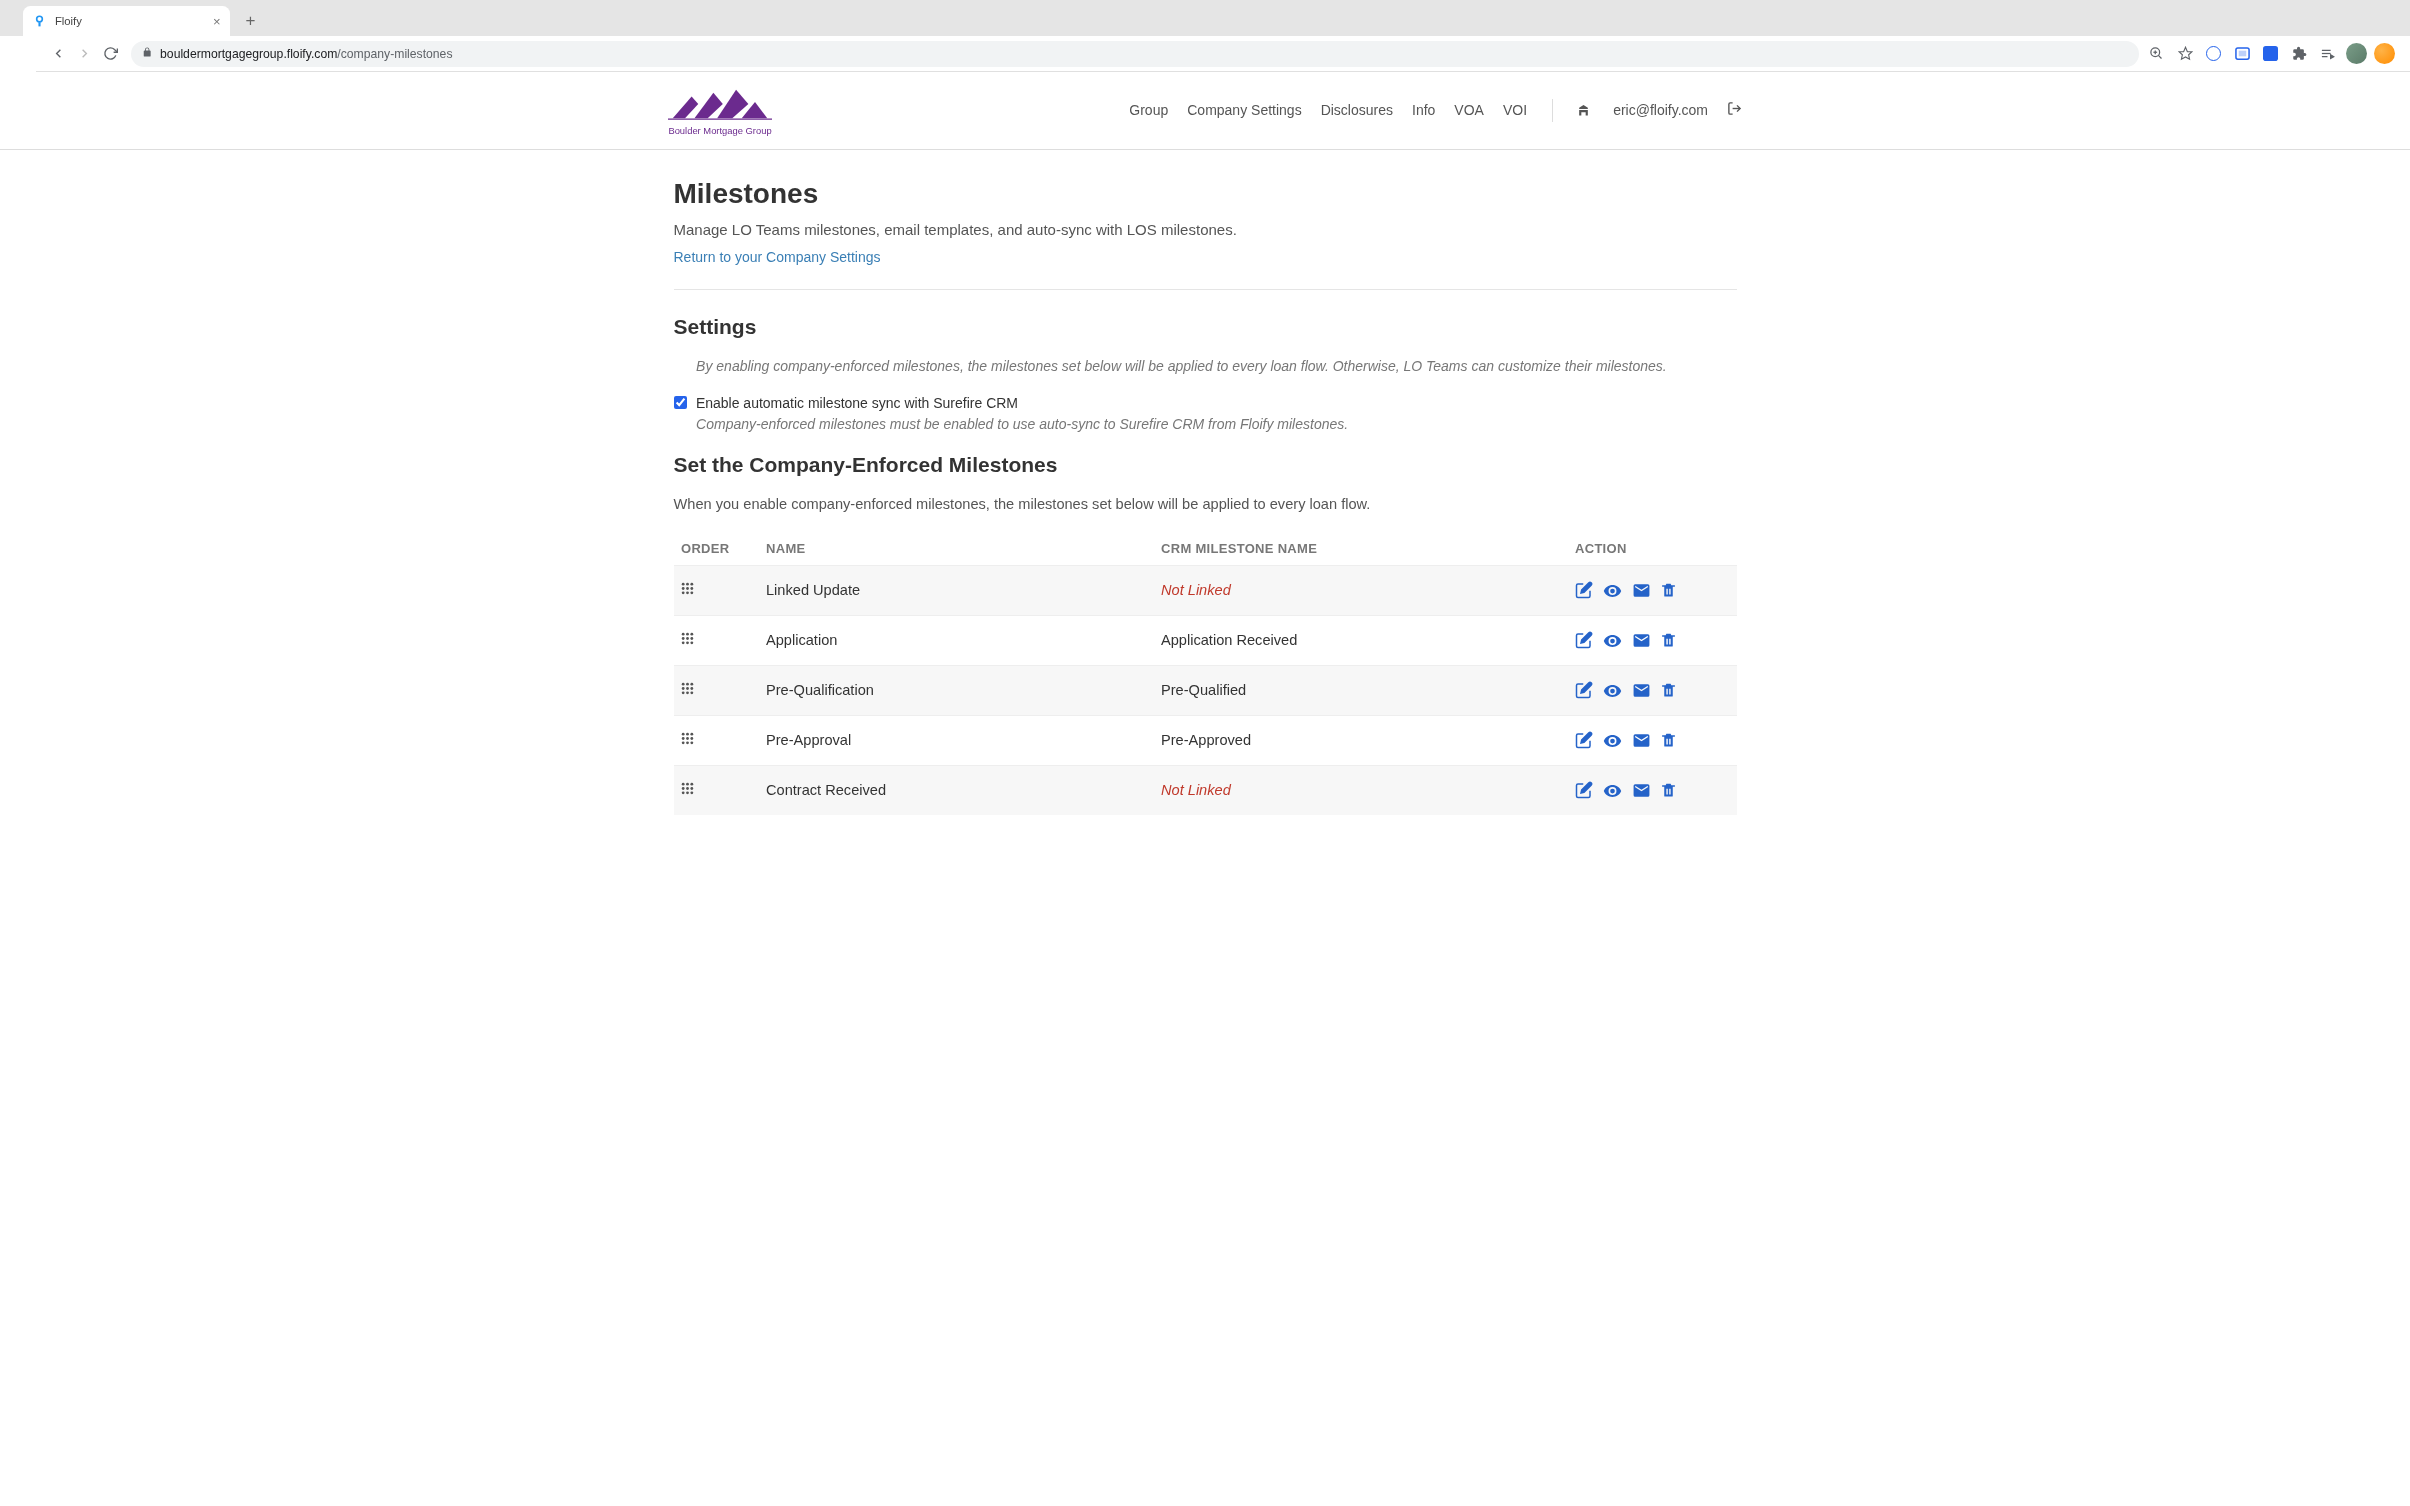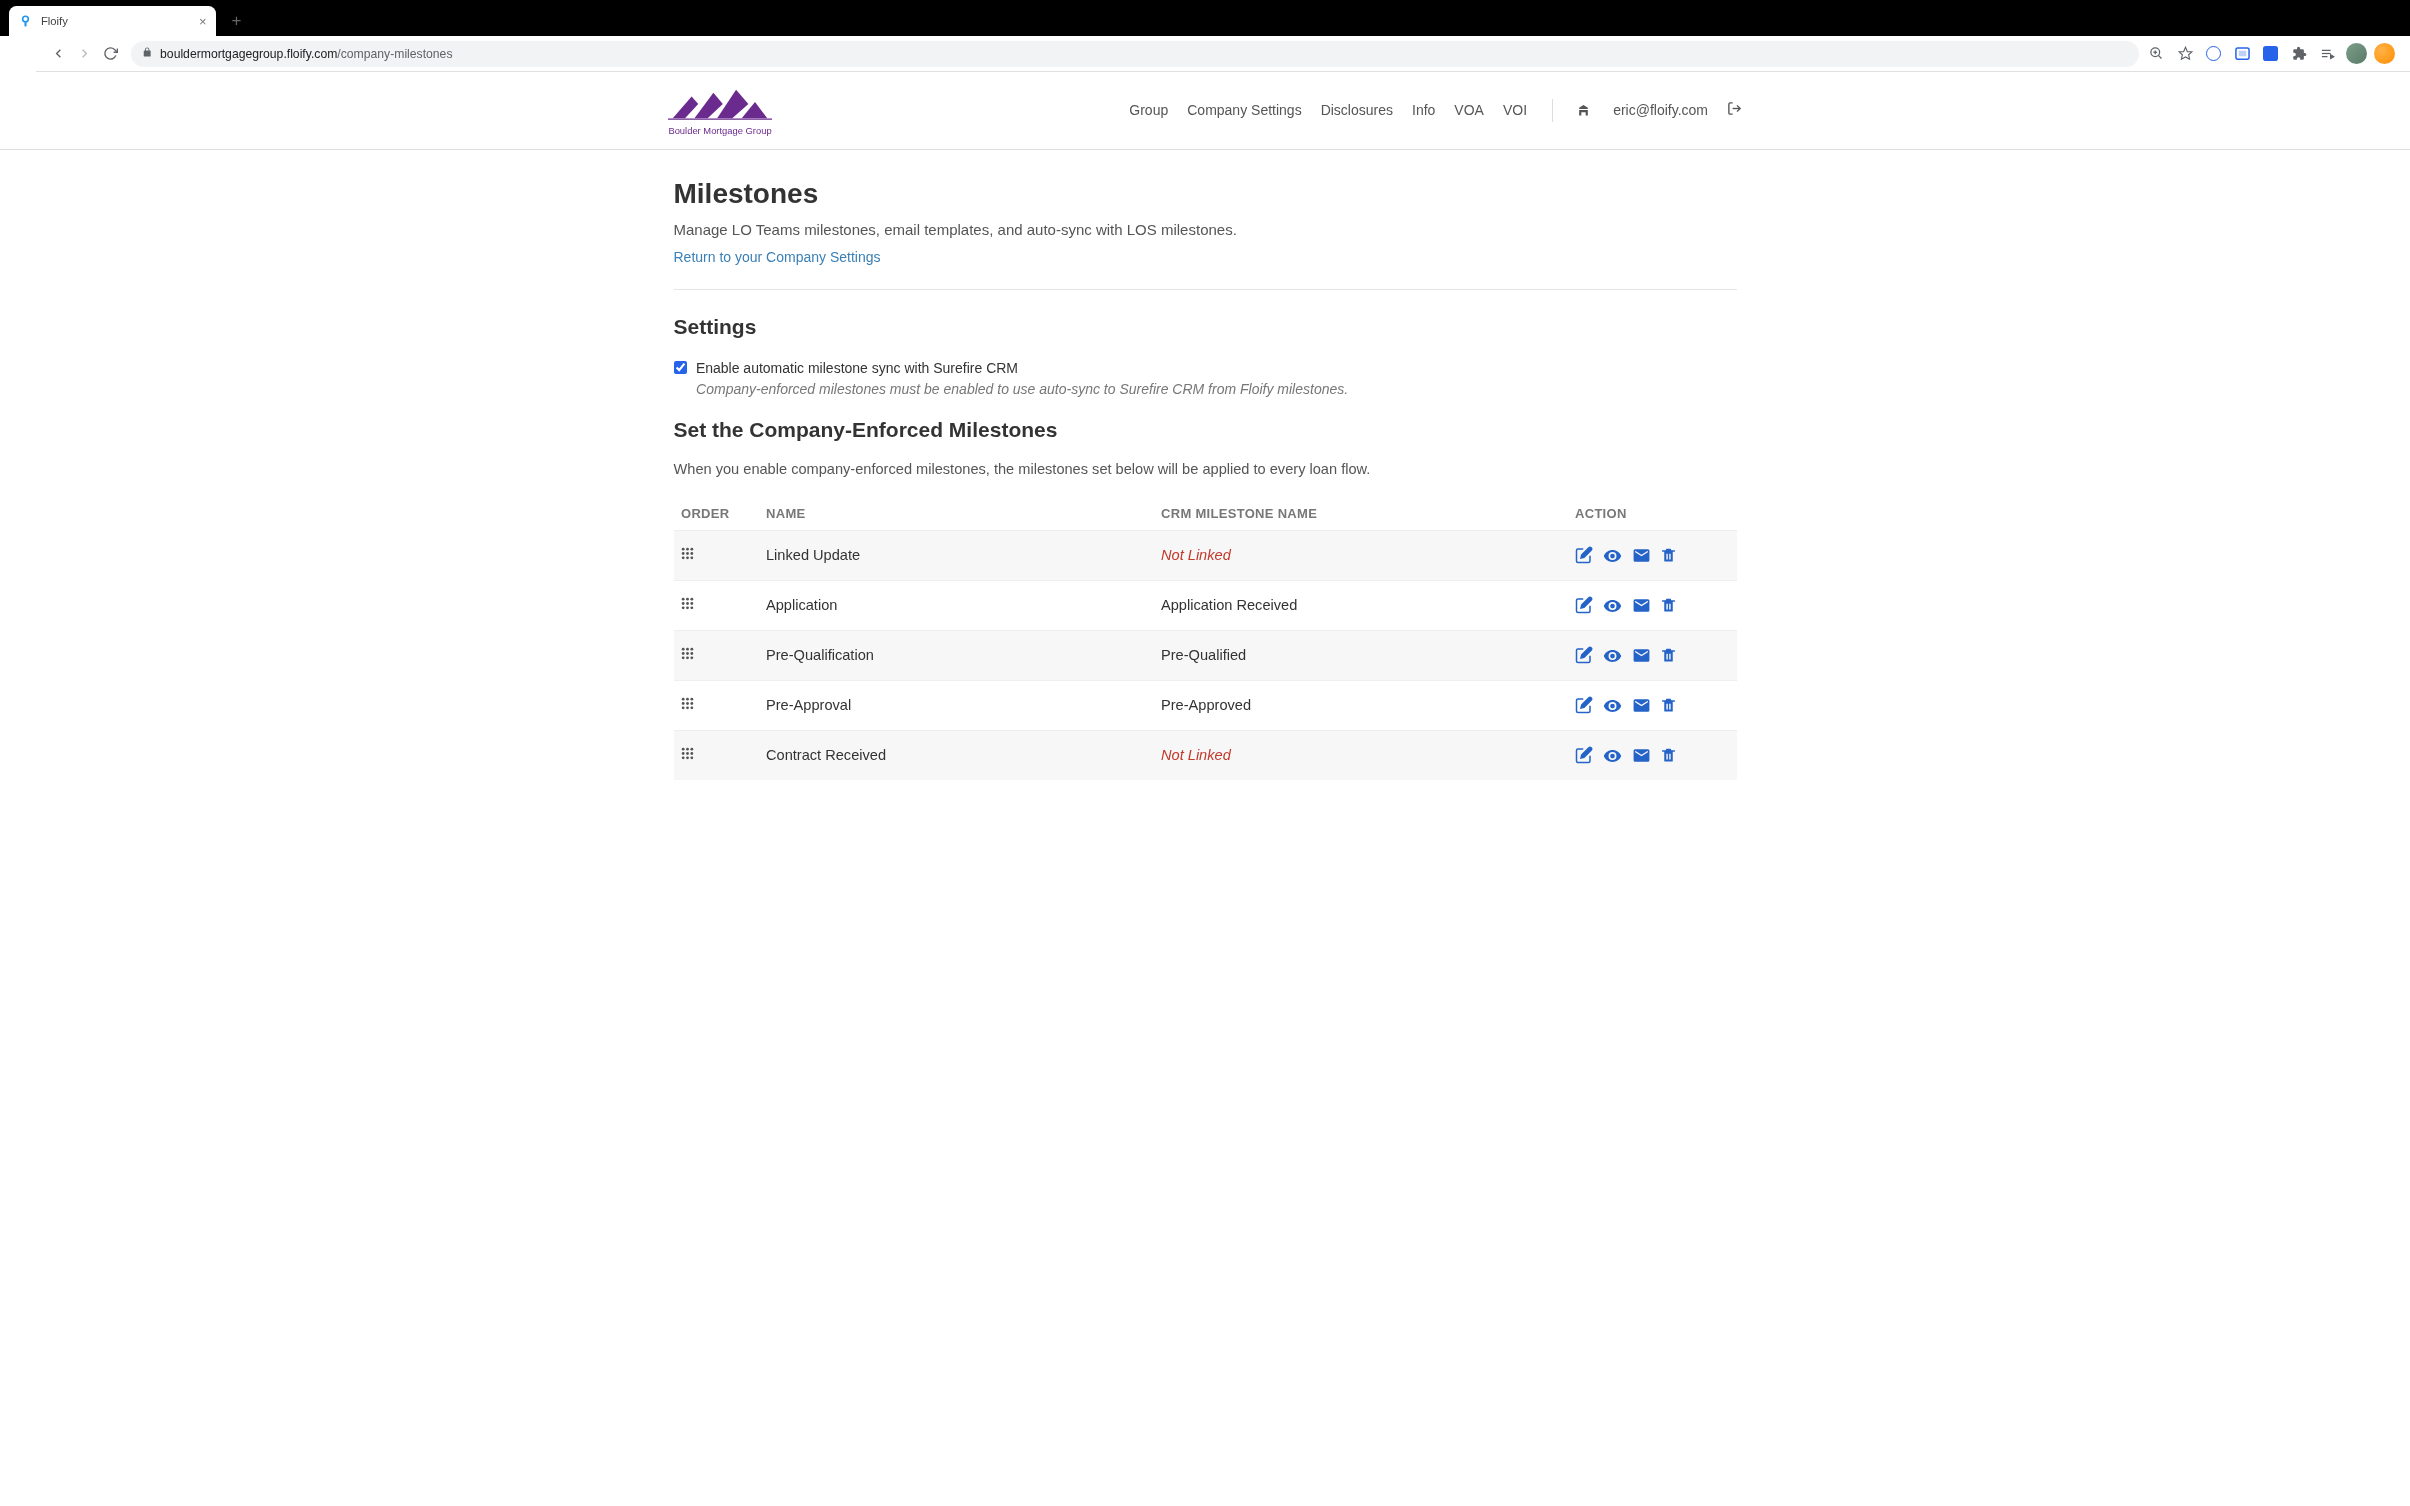--- a/index.html
+++ b/index.html
@@ -4,25 +4,25 @@
   <style>
     * { margin: 0; padding: 0; box-sizing: border-box; }
     body {
       font-family: -apple-system, BlinkMacSystemFont, "Segoe UI", Helvetica, Arial, sans-serif;
       background: #fff;
       color: #333;
       overflow-x: hidden;
     }
     
     .browser-chrome {
-      background: #000000;
+      background: #e5e5e5;
       height: 36px;
       display: flex;
       align-items: flex-end;
-      padding-left: 9px;
+      padding-left: 23px;
     }
     .tab {
       background: #fff;
       border-radius: 7.5px 7.5px 0 0;
       height: 30px;
       width: 207px;
       display: flex;
       align-items: center;
       padding: 0 9.4px;
       font-size: 11.3px;
@@ -404,20 +404,21 @@
   <h1 class="page-title">Milestones</h1>
   <p class="page-subtitle">Manage LO Teams milestones, email templates, and auto-sync with LOS milestones.</p>
   <a class="return-link">Return to your Company Settings</a>
 
   <hr class="divider">
 
   <h2 class="section-title">Settings</h2>
 
   <div id="settings-list">
       <div class="setting-row">
+    <div class="setting-desc">By enabling company-enforced milestones, the milestones set below will be applied to every loan flow. Otherwise, LO Teams can customize their milestones.</div>
   </div>
       <div class="setting-row">
     <label class="checkbox-line">
       <input type="checkbox" checked="" style="">
       <span>Enable automatic milestone sync with Surefire CRM</span>
     </label>
     <div class="setting-desc">Company-enforced milestones must be enabled to use auto-sync to Surefire CRM from Floify milestones.</div>
   </div>
     </div>
 

